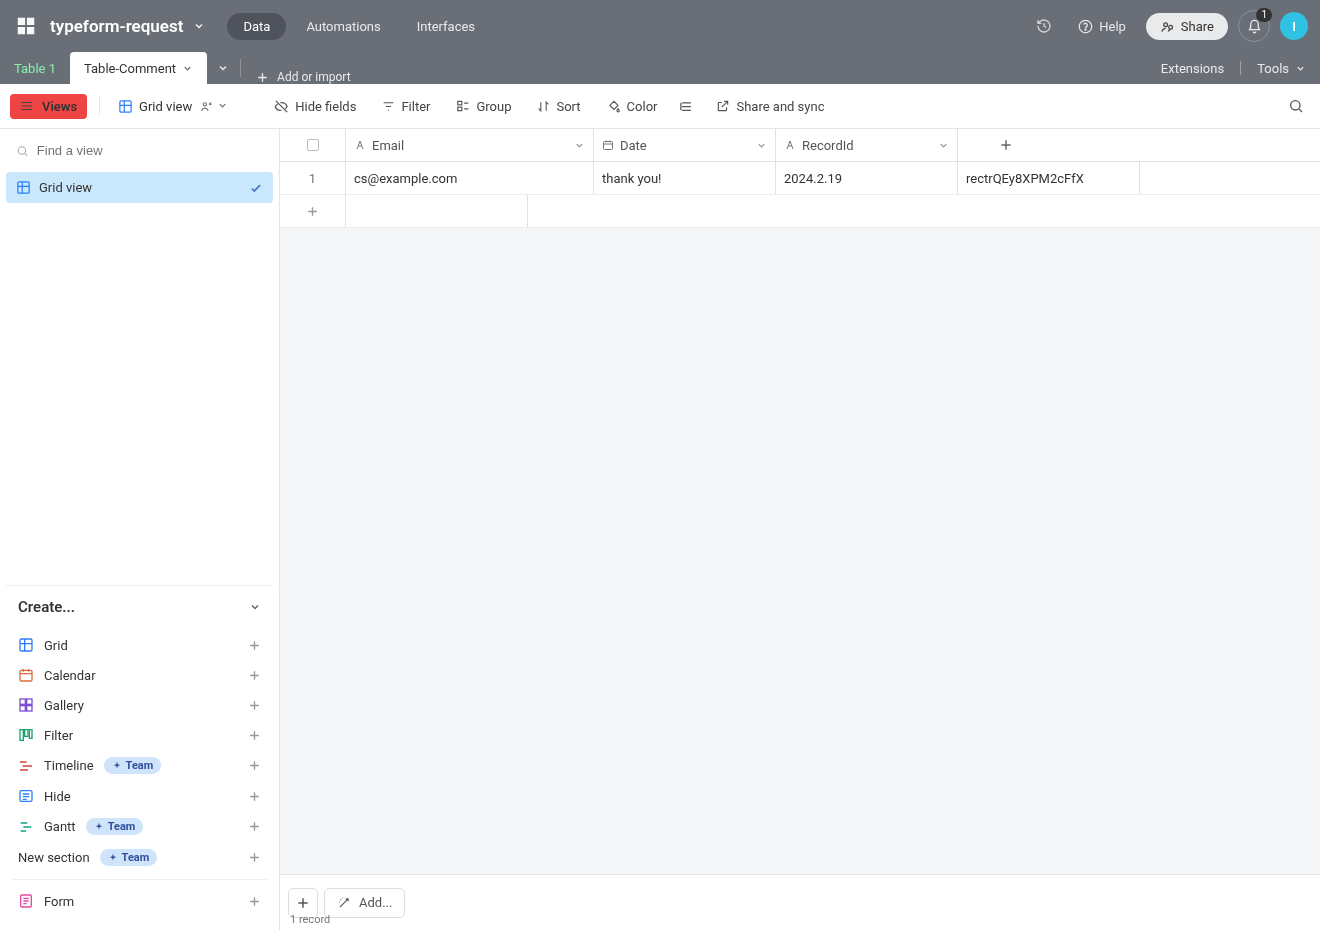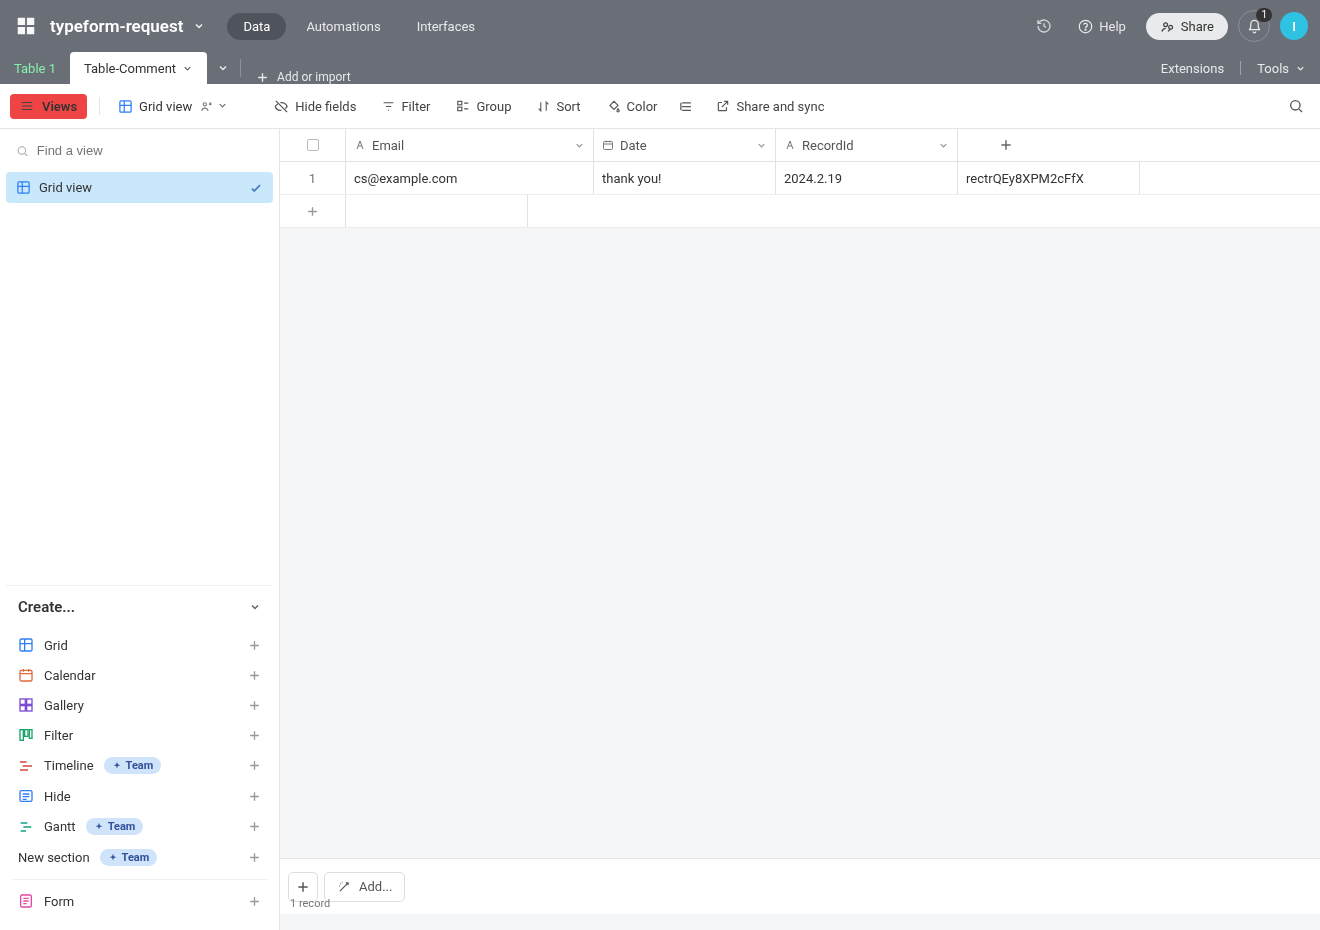--- a/index.html
+++ b/index.html
@@ -64,21 +64,21 @@
   .data-row { display:flex; border-bottom:1px solid #ededed; background:#fff; }
   .dcell { height:32px; border-right:1px solid #e2e2e2; display:flex; align-items:center; padding:0 8px; font-size:13px; }
   .dcell.rownum { width:66px; justify-content:center; color:#777; }
   .dcell.col { flex:0 0 182px; }
   .dcell.col.wide { flex:0 0 248px; }
   .new-row { display:flex; border-bottom:1px solid #ededed; background:#fff; }
   .new-row .add-cell { width:66px; height:32px; display:flex; align-items:center; justify-content:center; border-right:1px solid #e2e2e2; color:#999; }
   .new-row .rest { flex:0 0 182px; height:32px; border-right:1px solid #e2e2e2; }
   .add-col-cell { flex:0 0 96px; height:32px; display:flex; align-items:center; justify-content:center; color:#666; cursor:pointer; }
 
-  .footer-bar { position:absolute; left:0; bottom:16px; right:0; background:#fff; border-top:1px solid #e5e5e5; height:56px; display:flex; align-items:center; padding:0 8px 0 8px; gap:6px; }
+  .footer-bar { position:absolute; left:0; bottom:0; right:0; background:#fff; border-top:1px solid #e5e5e5; height:56px; display:flex; align-items:center; padding:0 8px 0 8px; gap:6px; }
   .footer-bar .add-rec-btn { width:30px; height:30px; border:1px solid #ddd; border-radius:5px; display:flex; align-items:center; justify-content:center; color:#555; cursor:pointer; }
   .footer-bar .add-pill { height:30px; border:1px solid #ddd; border-radius:5px; display:flex; align-items:center; gap:8px; padding:0 12px; color:#555; cursor:pointer; }
   .record-count { position:absolute; bottom:4px; left:10px; font-size:11px; color:#777; }
 
   svg { display:block; }
   .checkbox-sq { width:12px; height:12px; border:1px solid #bbb; border-radius:2px; }
 </style>
 </head>
 <body>
 

